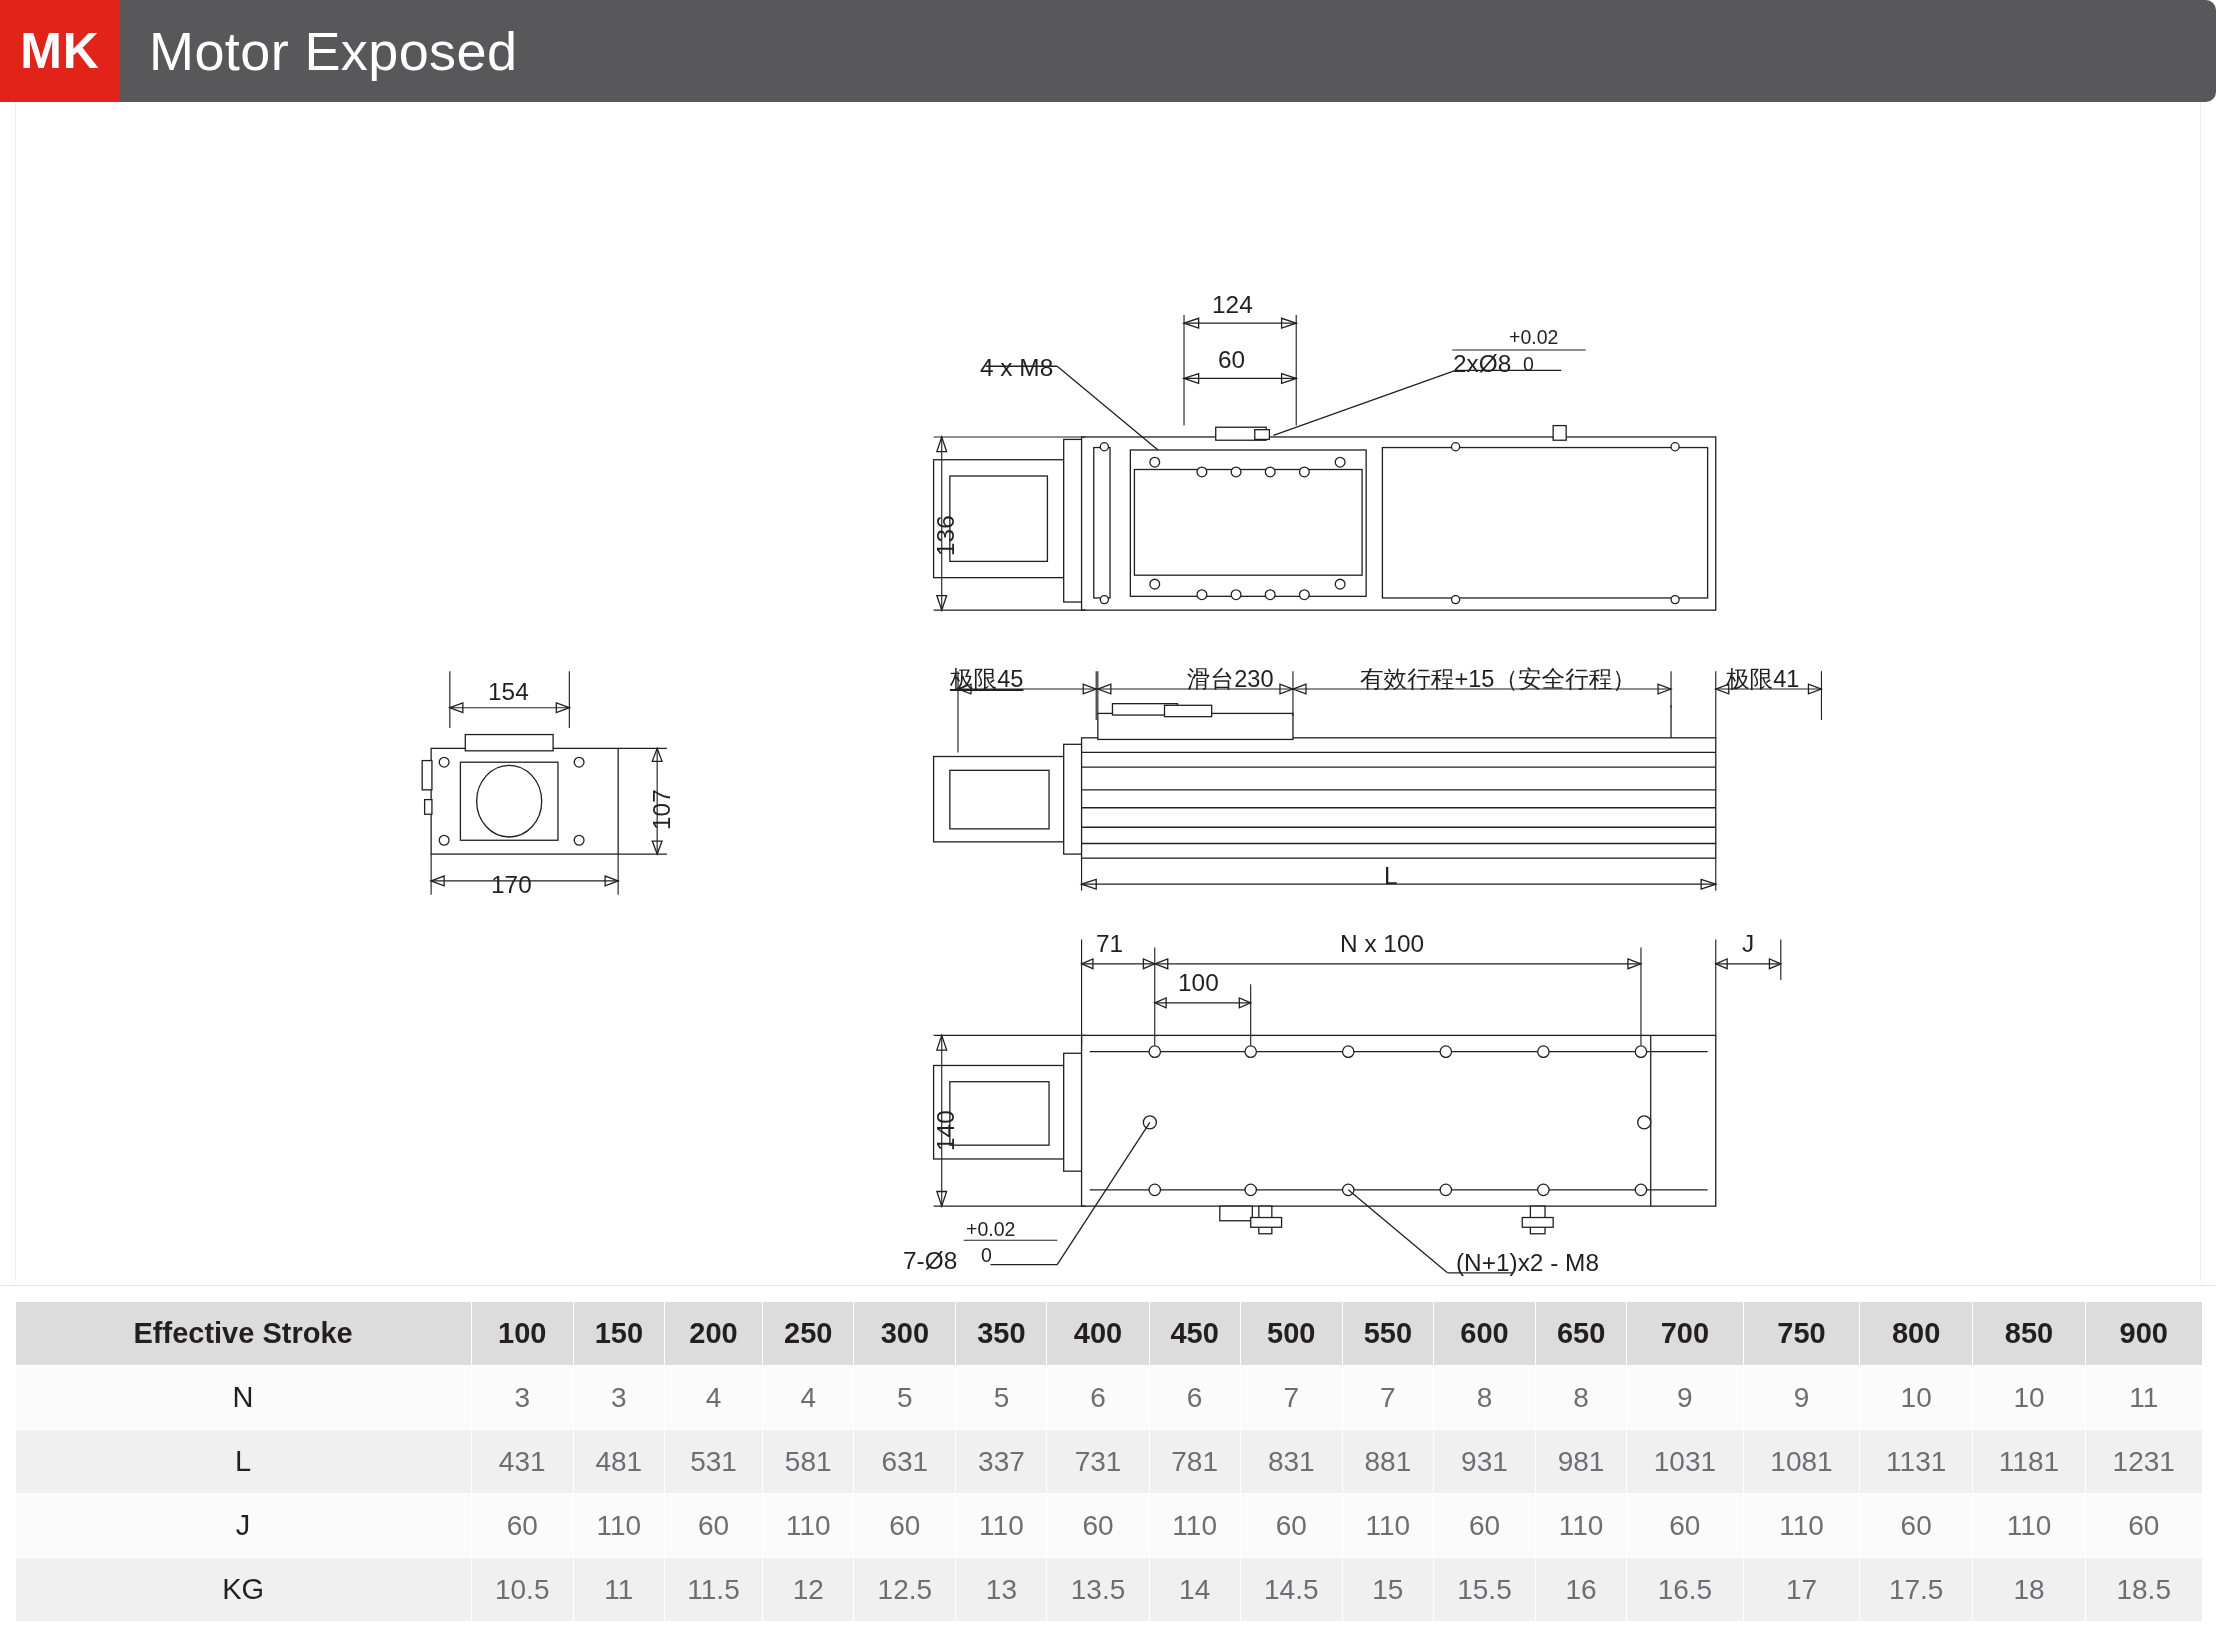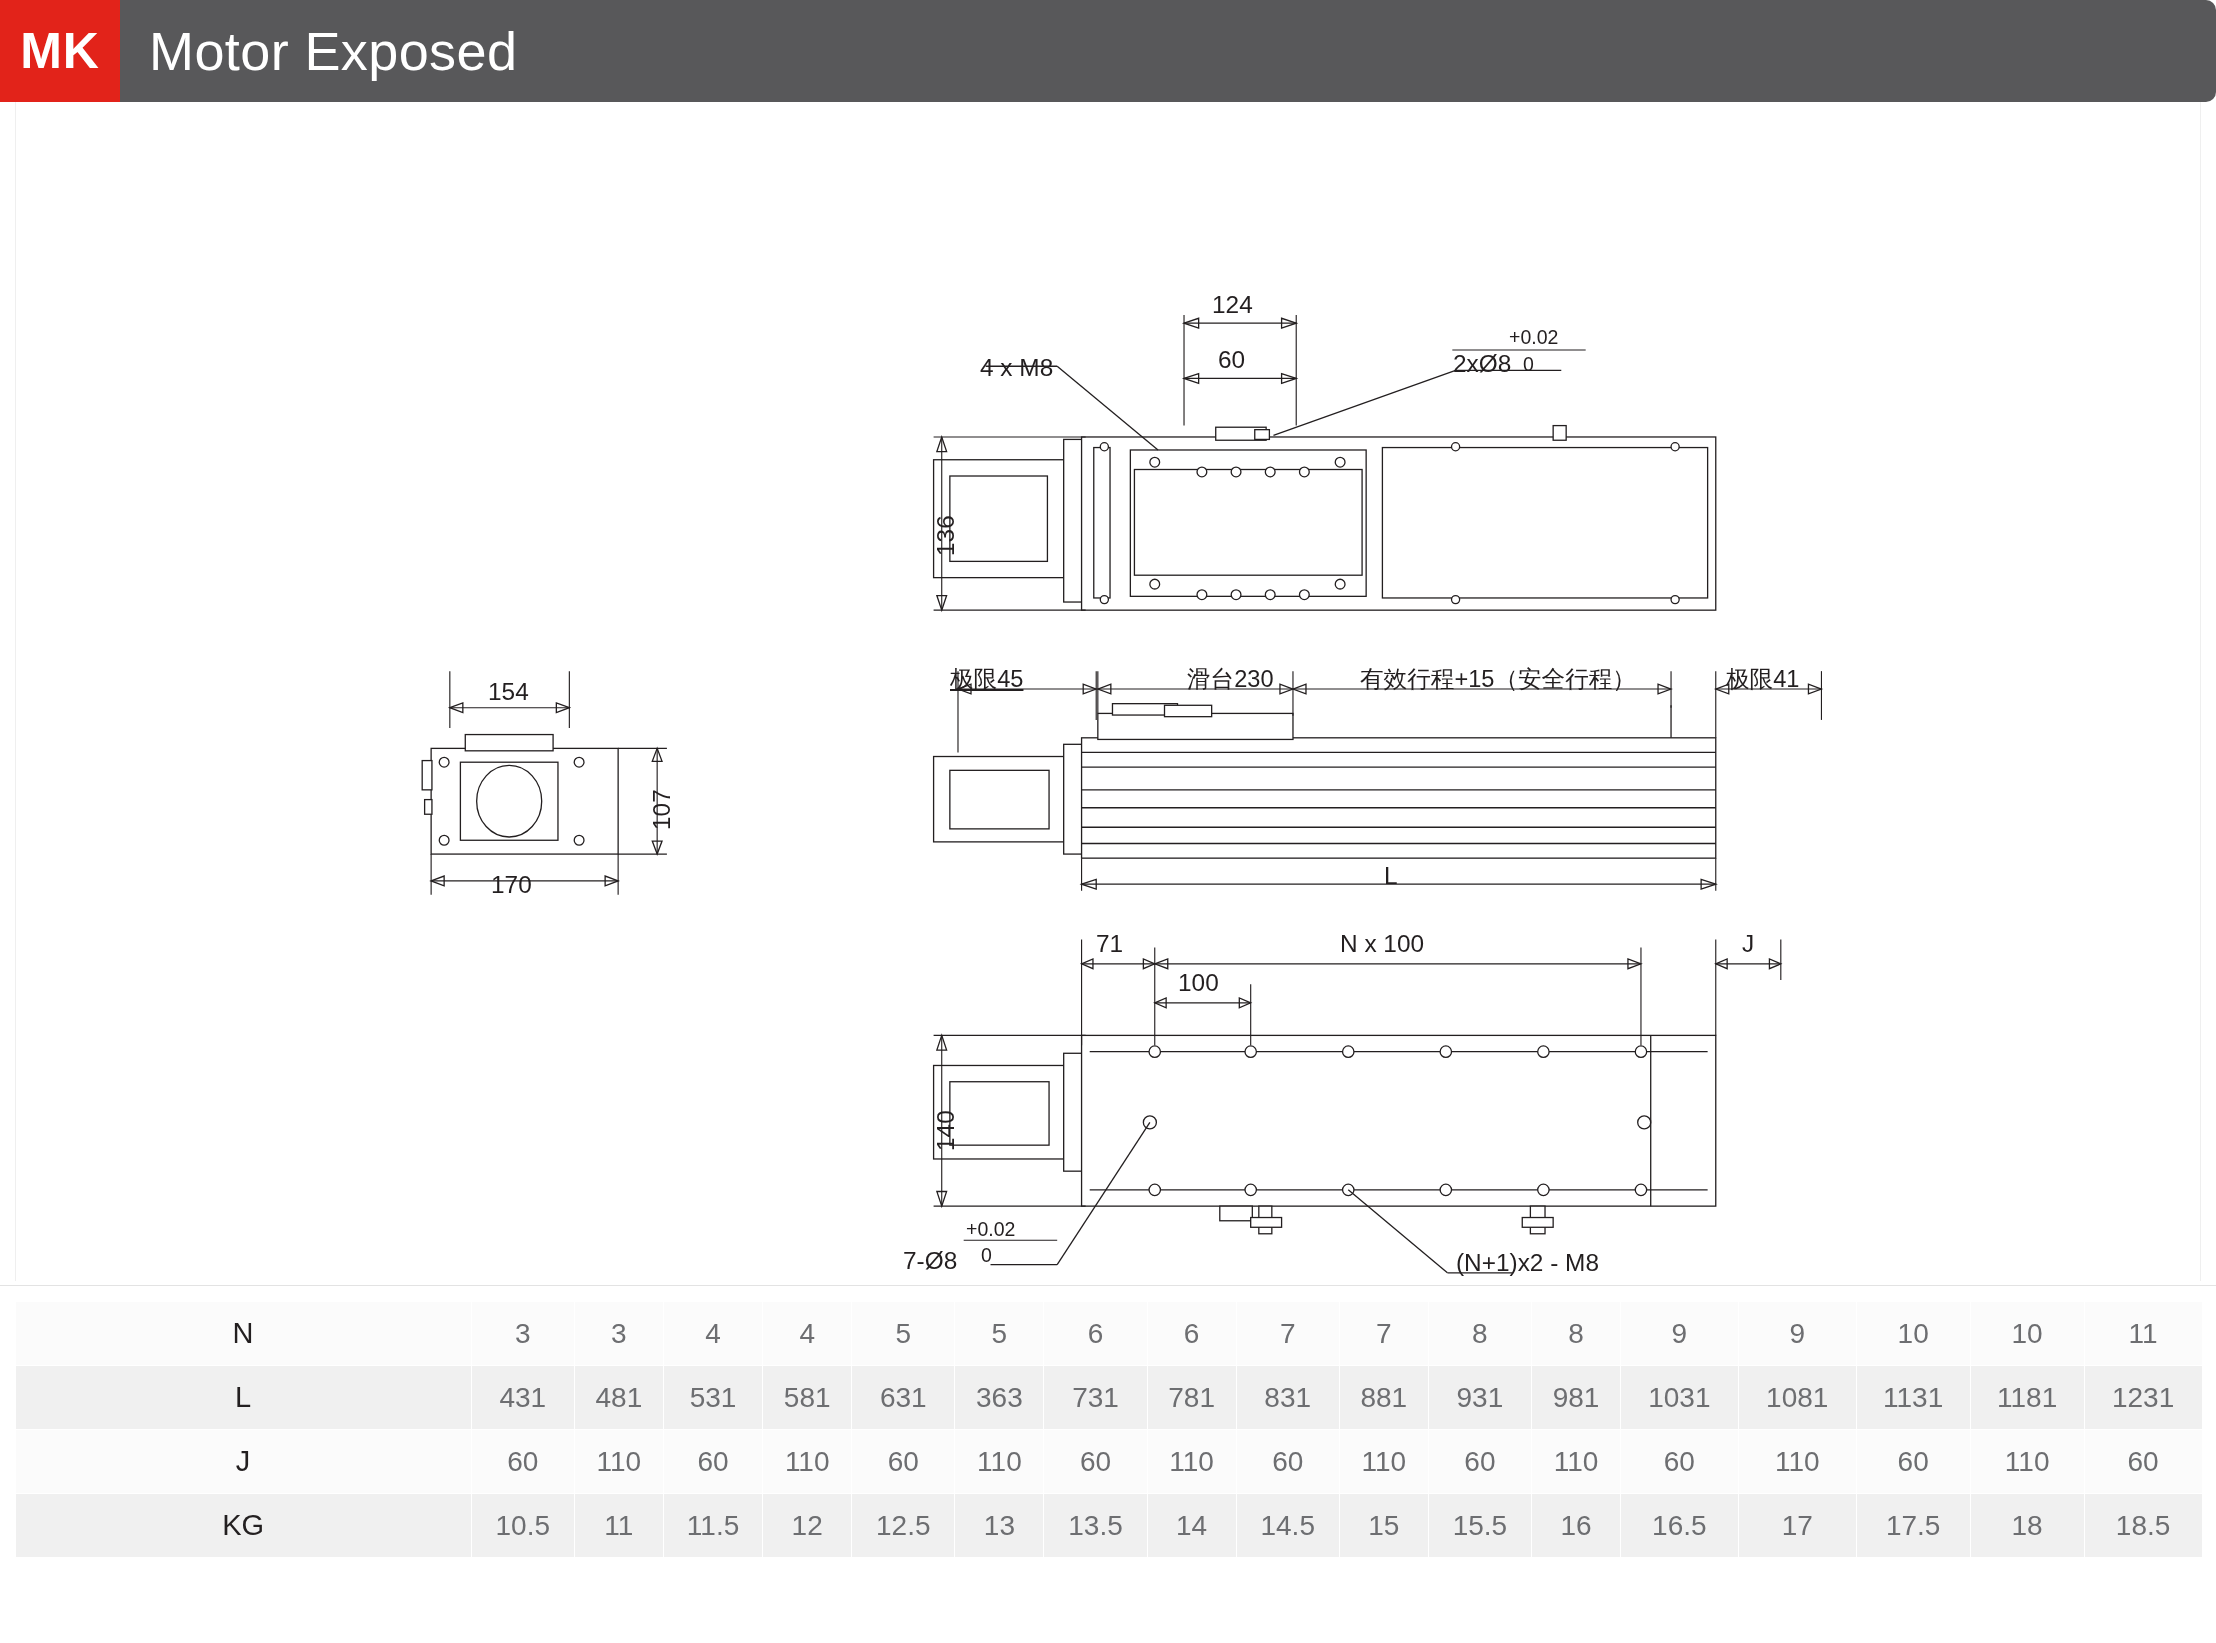--- a/index.html
+++ b/index.html
@@ -369,20 +369,40 @@
   <span class="lbl vert" style="left:932px; top:1049px;">140</span>
   <span class="lbl" style="left:903px; top:1145px;">7-Ø8</span>
   <span class="lbl small" style="left:966px; top:1116px;">+0.02</span>
   <span class="lbl small" style="left:981px; top:1142px;">0</span>
   <span class="lbl" style="left:1456px; top:1147px;">(N+1)x2 - M8</span>
 </div>
 
 <div class="table-wrap">
   <table class="spec">
     <tbody id="spec-body">
+        <tr class="head">
+          <th class="rowlabel">Effective Stroke</th>
+          <th>100</th>
+          <th>150</th>
+          <th>200</th>
+          <th>250</th>
+          <th>300</th>
+          <th>350</th>
+          <th>400</th>
+          <th>450</th>
+          <th>500</th>
+          <th>550</th>
+          <th>600</th>
+          <th>650</th>
+          <th>700</th>
+          <th>750</th>
+          <th>800</th>
+          <th>850</th>
+          <th>900</th>
+        </tr>
         <tr class="even">
           <td class="rowlabel">N</td>
           <td>3</td>
           <td>3</td>
           <td>4</td>
           <td>4</td>
           <td>5</td>
           <td>5</td>
           <td>6</td>
           <td>6</td>
@@ -396,21 +416,21 @@
           <td>10</td>
           <td>11</td>
         </tr>
         <tr class="odd">
           <td class="rowlabel">L</td>
           <td>431</td>
           <td>481</td>
           <td>531</td>
           <td>581</td>
           <td>631</td>
-          <td>363</td>
+          <td>337</td>
           <td>731</td>
           <td>781</td>
           <td>831</td>
           <td>881</td>
           <td>931</td>
           <td>981</td>
           <td>1031</td>
           <td>1081</td>
           <td>1131</td>
           <td>1181</td>

